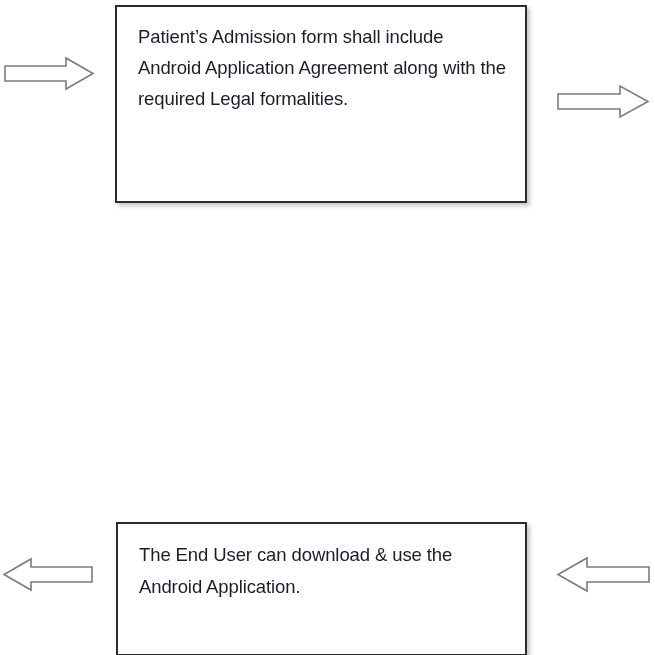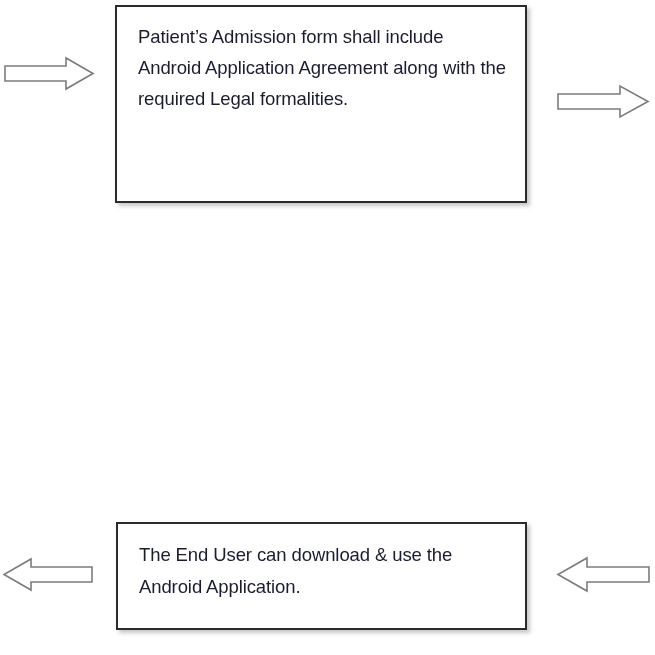--- a/index.html
+++ b/index.html
@@ -36,21 +36,21 @@
     left: 115px;
     top: 5px;
     width: 412px;
     height: 198px;
   }
 
   #box-bottom {
     left: 116px;
     top: 522px;
     width: 411px;
-    height: 108px;
+    height: 134px;
   }
 
   .box-text {
     position: absolute;
     left: 21px;
     top: 14px;
     right: 10px;
     color: #1c1c30;
     font-size: 18.5px;
     line-height: 31px;

